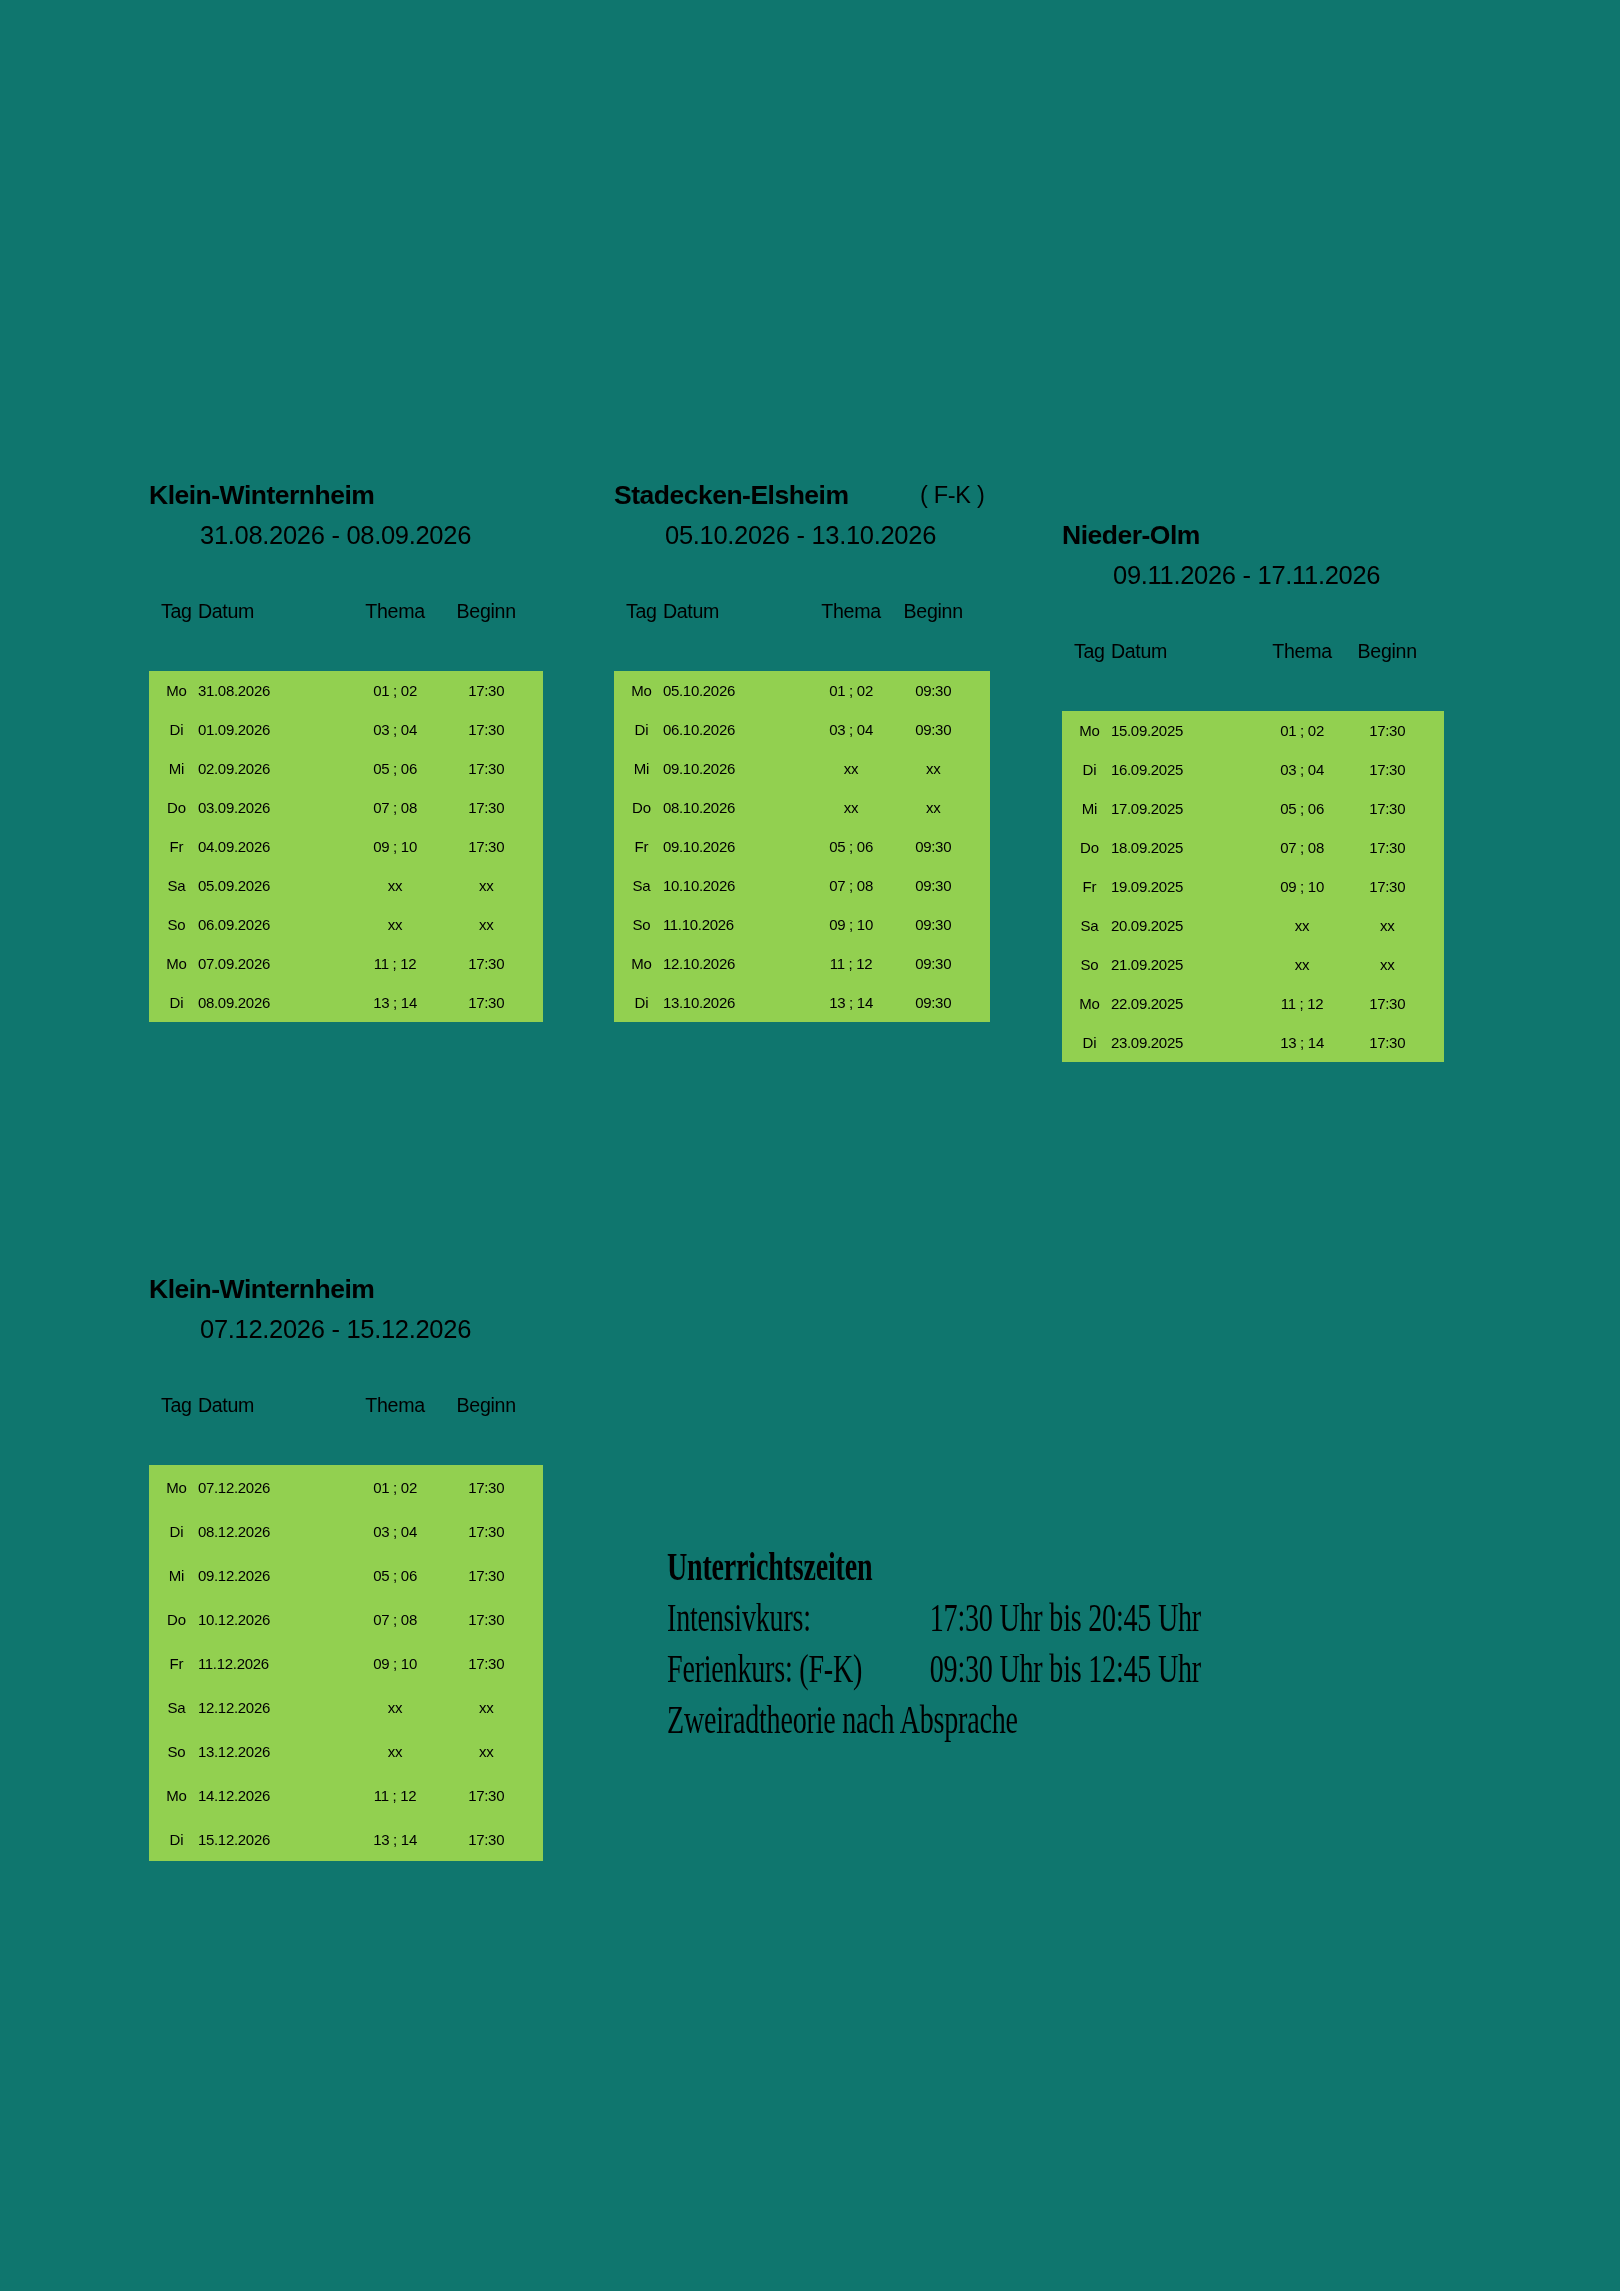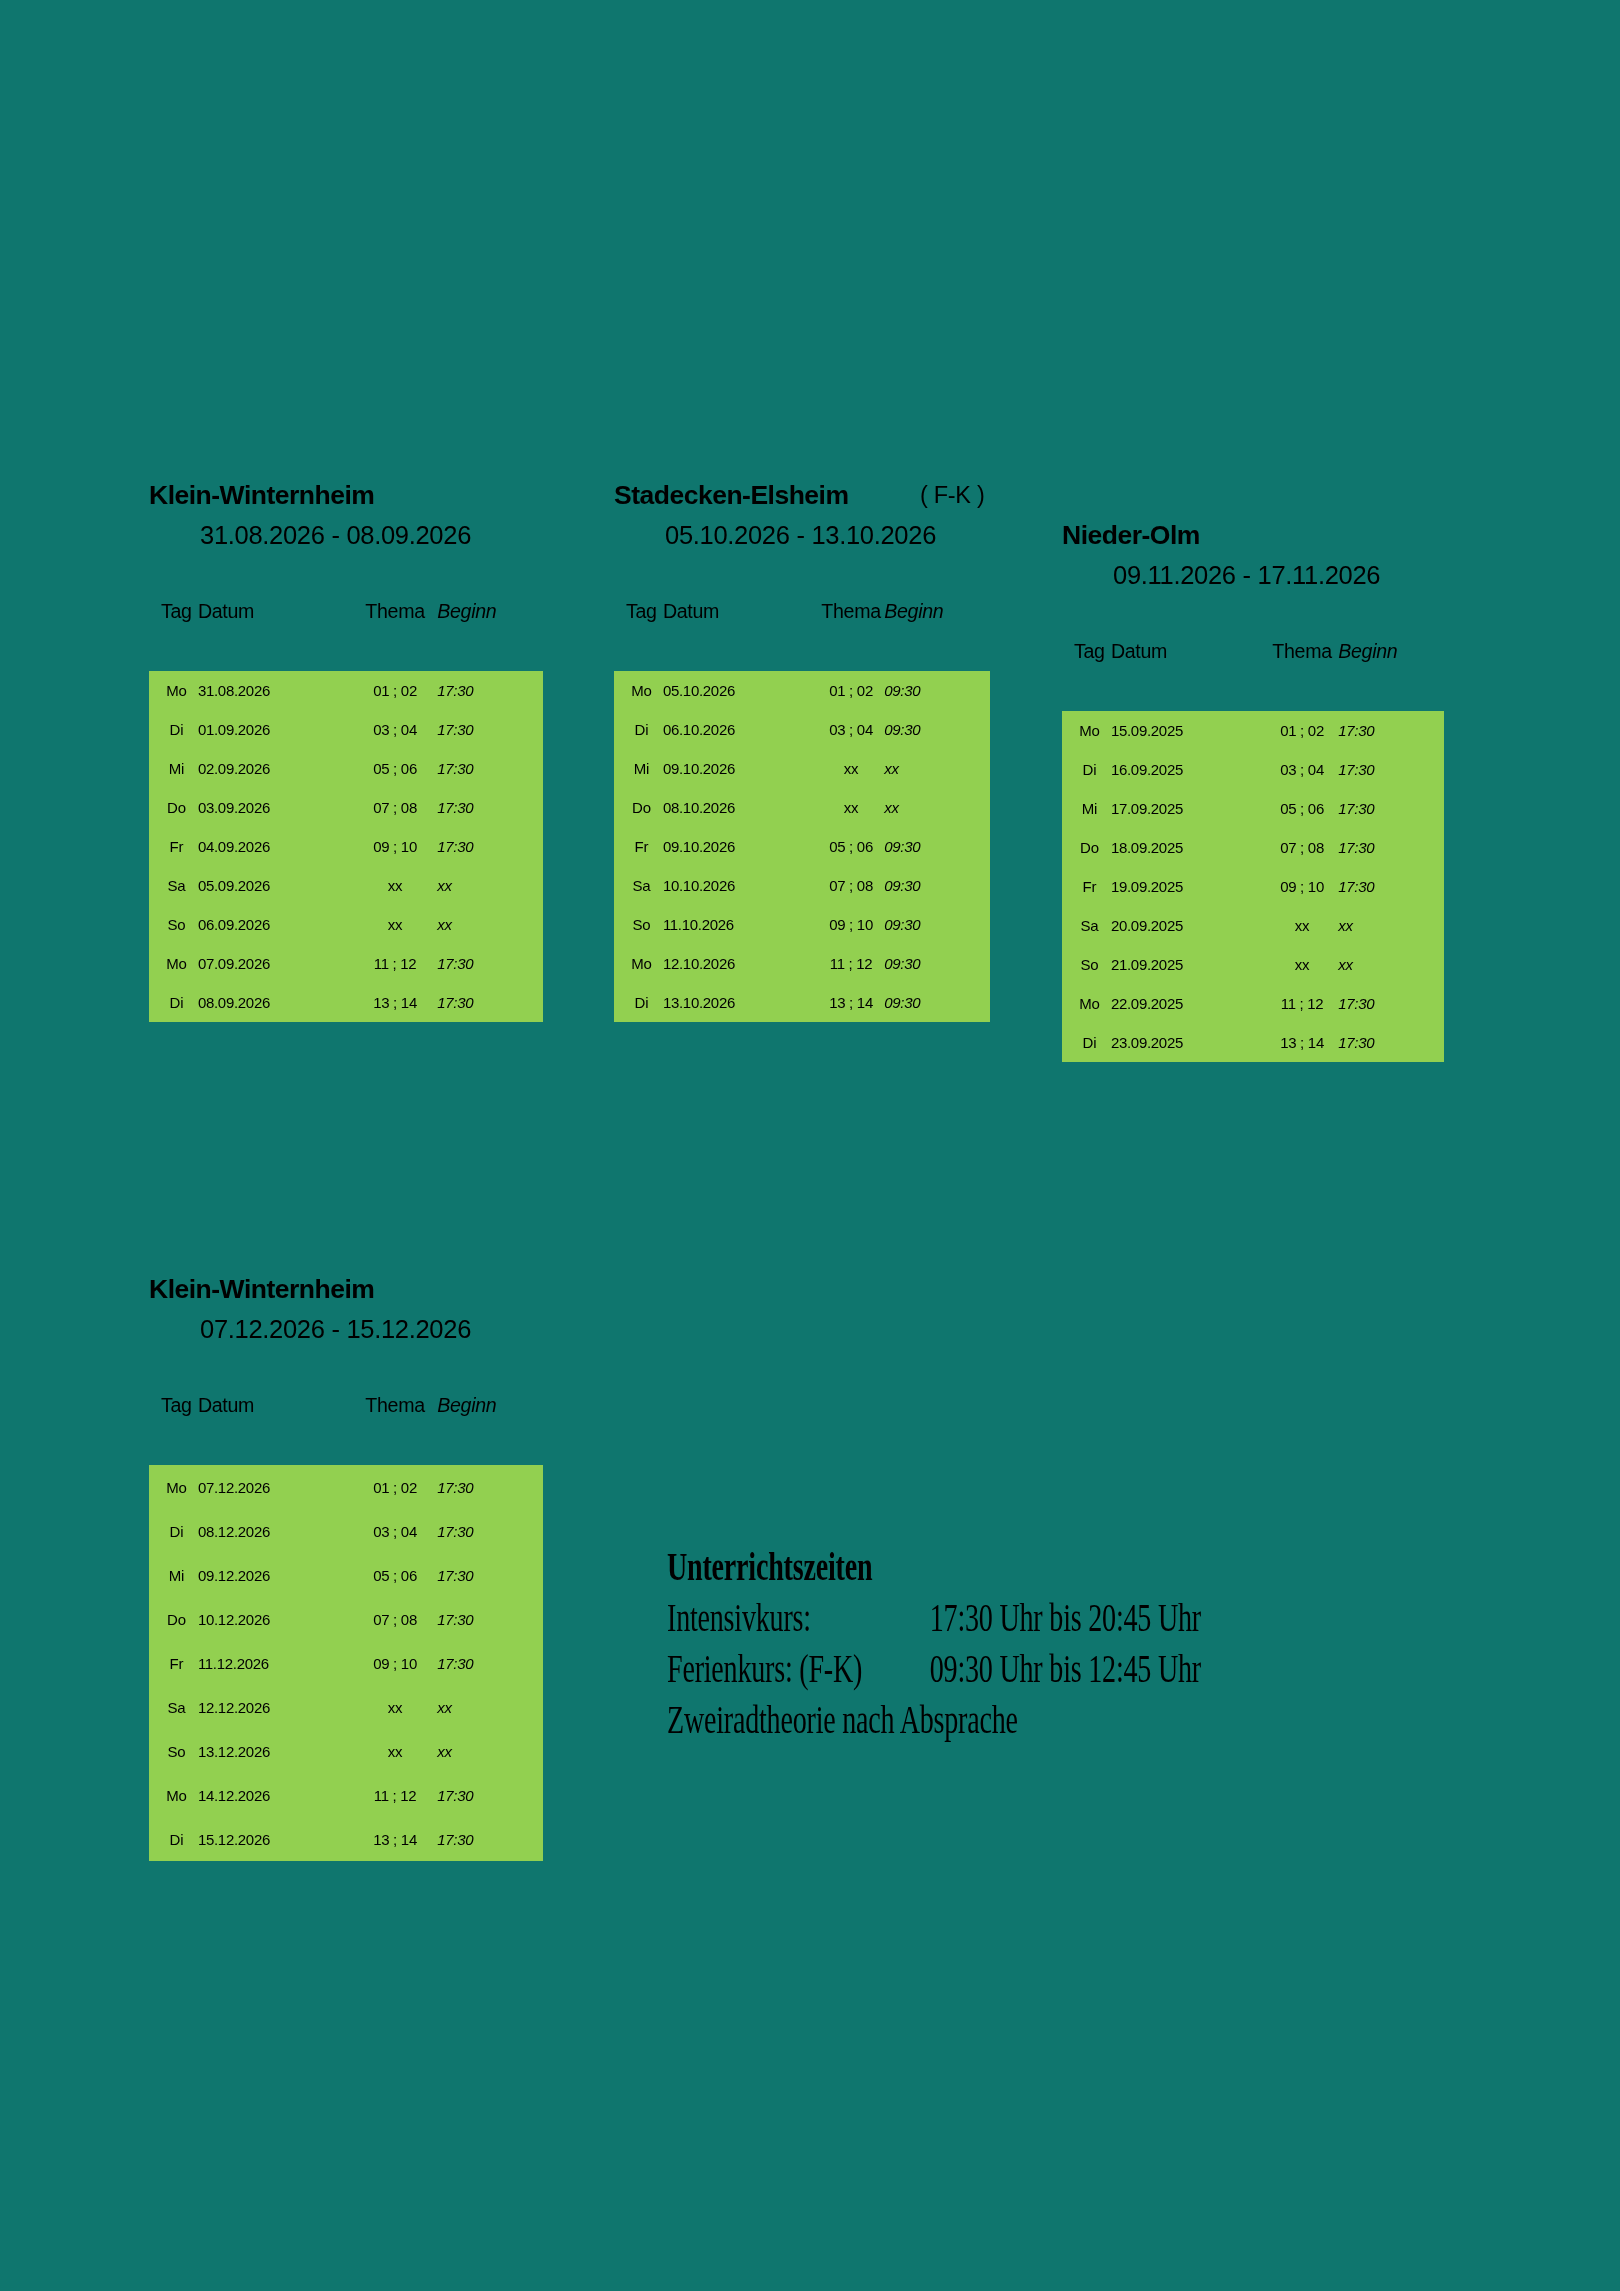--- a/index.html
+++ b/index.html
@@ -42,21 +42,21 @@
 
   .cols-row, .trow {
     display: grid;
     grid-template-columns: 43px 155px 1fr 98px;
     padding: 0 7.8px 0 5.9px;
     align-items: center;
   }
   .c-tag    { text-align: center; }
   .c-datum  { text-align: left; }
   .c-thema  { text-align: center; }
-  .c-beginn { text-align: left; font-style: italic; }
+  .c-beginn { text-align: center; }
 
   .cols-row {
     position: absolute;
     top: 120px;
     left: 0; right: 0;
     font-size: 19.6px;
   }
   .t-grid {
     position: absolute;
     top: 191px;

